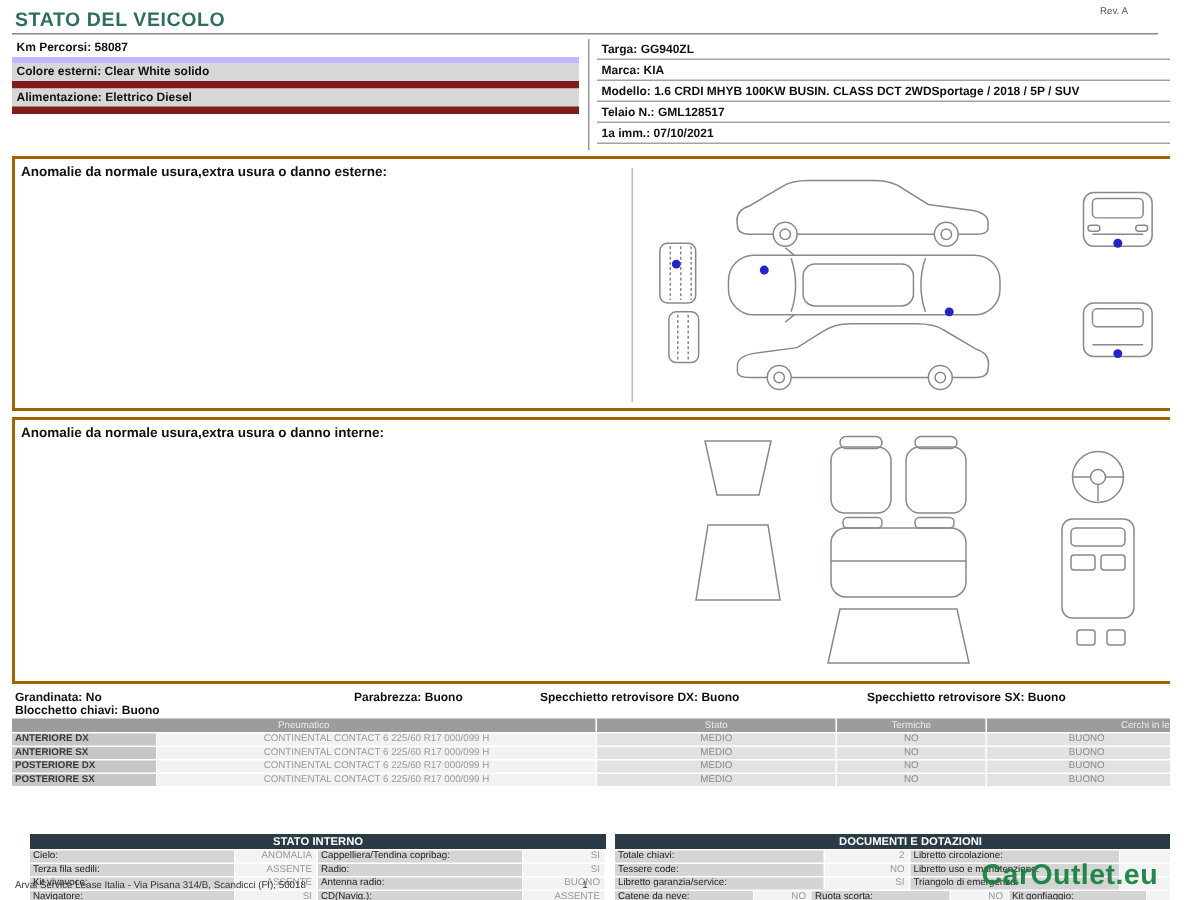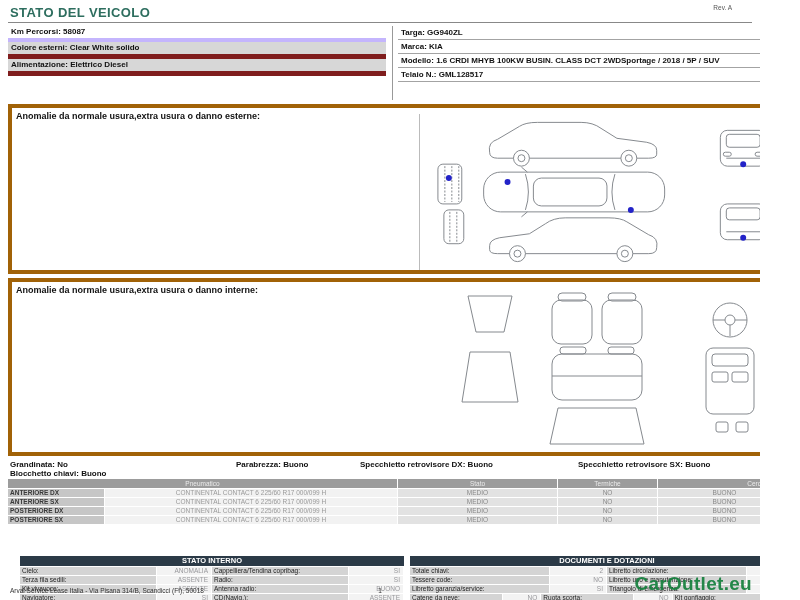--- a/index.html
+++ b/index.html
@@ -1,32 +1,32 @@
 <!DOCTYPE html>
 <html><head>
 <meta charset="utf-8">
 <style>
   html,body{margin:0;padding:0;background:#fff;}
   .page{position:relative;width:760px;height:600px;background:#fff;overflow:hidden;
-        font-family:"Liberation Sans",sans-serif;color:#111;}
+        font-family:"Liberation Sans",sans-serif;color:#111;padding-left:20px;}
   
   .title{position:absolute;left:10px;top:5px;font-size:13px;font-weight:bold;
          color:#2e6e5f;letter-spacing:.4px;}
   .rev{position:absolute;right:28px;top:4px;font-size:6.5px;color:#555;}
   .hr-top{position:absolute;left:8px;right:8px;top:22px;border-top:1px solid #888;}
   
   #info-left{position:absolute;left:8px;top:26px;width:378px;}
   .info-row{min-height:12px;line-height:12px;padding:0 3px;font-size:8px;font-weight:bold;box-sizing:border-box;}
   .info-row.shaded{background:#d7d7d7;border-bottom:5px solid #7f1d1d;}
   .info-row.plain{background:#fff;border-bottom:4px solid #c4b5fd;}
   .info-row.bordered{background:#fff;border-bottom:1px solid #a3a3a3;line-height:11px;padding:1px 3px;}
   .vdiv{position:absolute;left:392px;top:26px;height:74px;border-left:1px solid #999;}
   #info-right{position:absolute;left:398px;top:26px;width:394px;}
   
-  .box{position:absolute;left:8px;width:782px;border:4px solid #a16207;box-sizing:border-box;background:#fff;}
+  .box{position:absolute;left:8px;width:782px;border:2px solid #a16207;box-sizing:border-box;background:#fff;}
   .box-ext{top:104px;height:170px;}
   .box-int{top:278px;height:178px;}
   .box-title{font-size:9px;font-weight:bold;padding:3px 4px 1px 4px;}
   .anomaly-items{position:absolute;left:6px;top:18px;width:400px;display:grid;
                  grid-template-columns:196px 200px;row-gap:3px;font-size:8px;}
   .diagram-ext{position:absolute;right:4px;top:6px;width:360px;height:156px;border-left:1px solid #bbb;padding-left:2px;}
   .diagram-int{position:absolute;right:8px;top:4px;width:330px;height:168px;}
   
   .summary{position:absolute;left:8px;top:460px;width:784px;height:18px;font-size:8px;font-weight:bold;}
   .sum-item{position:absolute;white-space:nowrap;}
@@ -78,20 +78,21 @@
       <div class="info-row plain"><span class="lbl">Km Percorsi:</span> <span class="val">58087</span></div>
       <div class="info-row shaded"><span class="lbl">Colore esterni:</span> <span class="val">Clear White solido</span></div>
       <div class="info-row shaded"><span class="lbl">Alimentazione:</span> <span class="val">Elettrico Diesel</span></div>
     </div>
   <div class="vdiv"></div>
   <div id="info-right">
       <div class="info-row bordered"><span class="lbl">Targa:</span> <span class="val">GG940ZL</span></div>
       <div class="info-row bordered"><span class="lbl">Marca:</span> <span class="val">KIA</span></div>
       <div class="info-row bordered"><span class="lbl">Modello:</span> <span class="val">1.6 CRDI MHYB 100KW BUSIN. CLASS DCT 2WDSportage / 2018 / 5P / SUV</span></div>
       <div class="info-row bordered"><span class="lbl">Telaio N.:</span> <span class="val">GML128517</span></div>
+      <div class="info-row bordered"><span class="lbl">1a imm.:</span> <span class="val">07/10/2021</span></div>
     </div>
 
   <div class="box box-ext">
     <div class="box-title">Anomalie da normale usura,extra usura o danno esterne:</div>
     <div class="diagram-ext">
       <svg width="358" height="156" viewBox="0 0 360 156">
         <g stroke="#85898e" stroke-width="1" fill="none">
 
           <rect x="16" y="50" width="24" height="40" rx="5"></rect>
           <path d="M23,52 V88 M30,52 V88 M37,52 V88" stroke-dasharray="2,1.5"></path>

